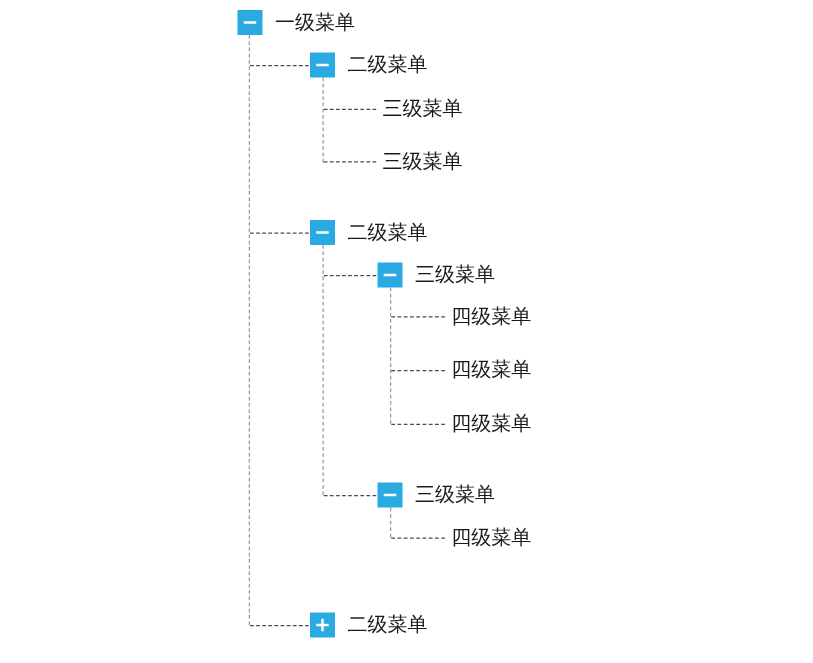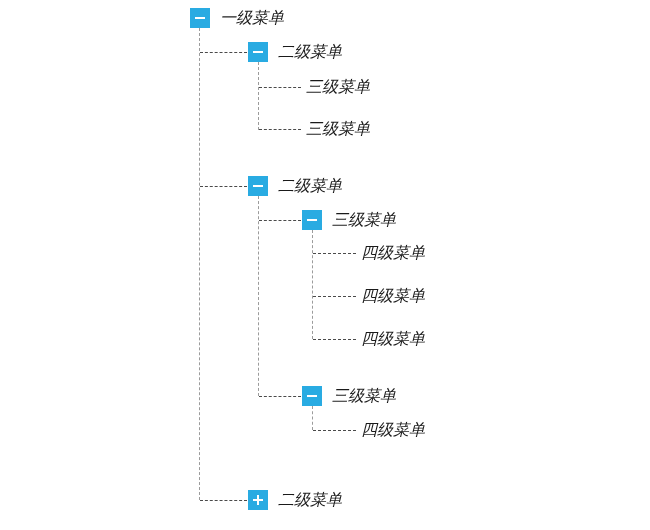--- a/index.html
+++ b/index.html
@@ -14,21 +14,20 @@
     overflow: hidden;
     font-family: "DejaVu Sans", "Liberation Sans", sans-serif;
     -webkit-font-smoothing: antialiased;
   }
 
   #tree-canvas {
     position: relative;
     width: 554px;
     height: 530px;
     background: #ffffff;
-    font-style: italic;
   }
 
   
   .tree-node {
     position: absolute;
     height: 20px;
     display: flex;
     align-items: center;
     white-space: nowrap;
   }

